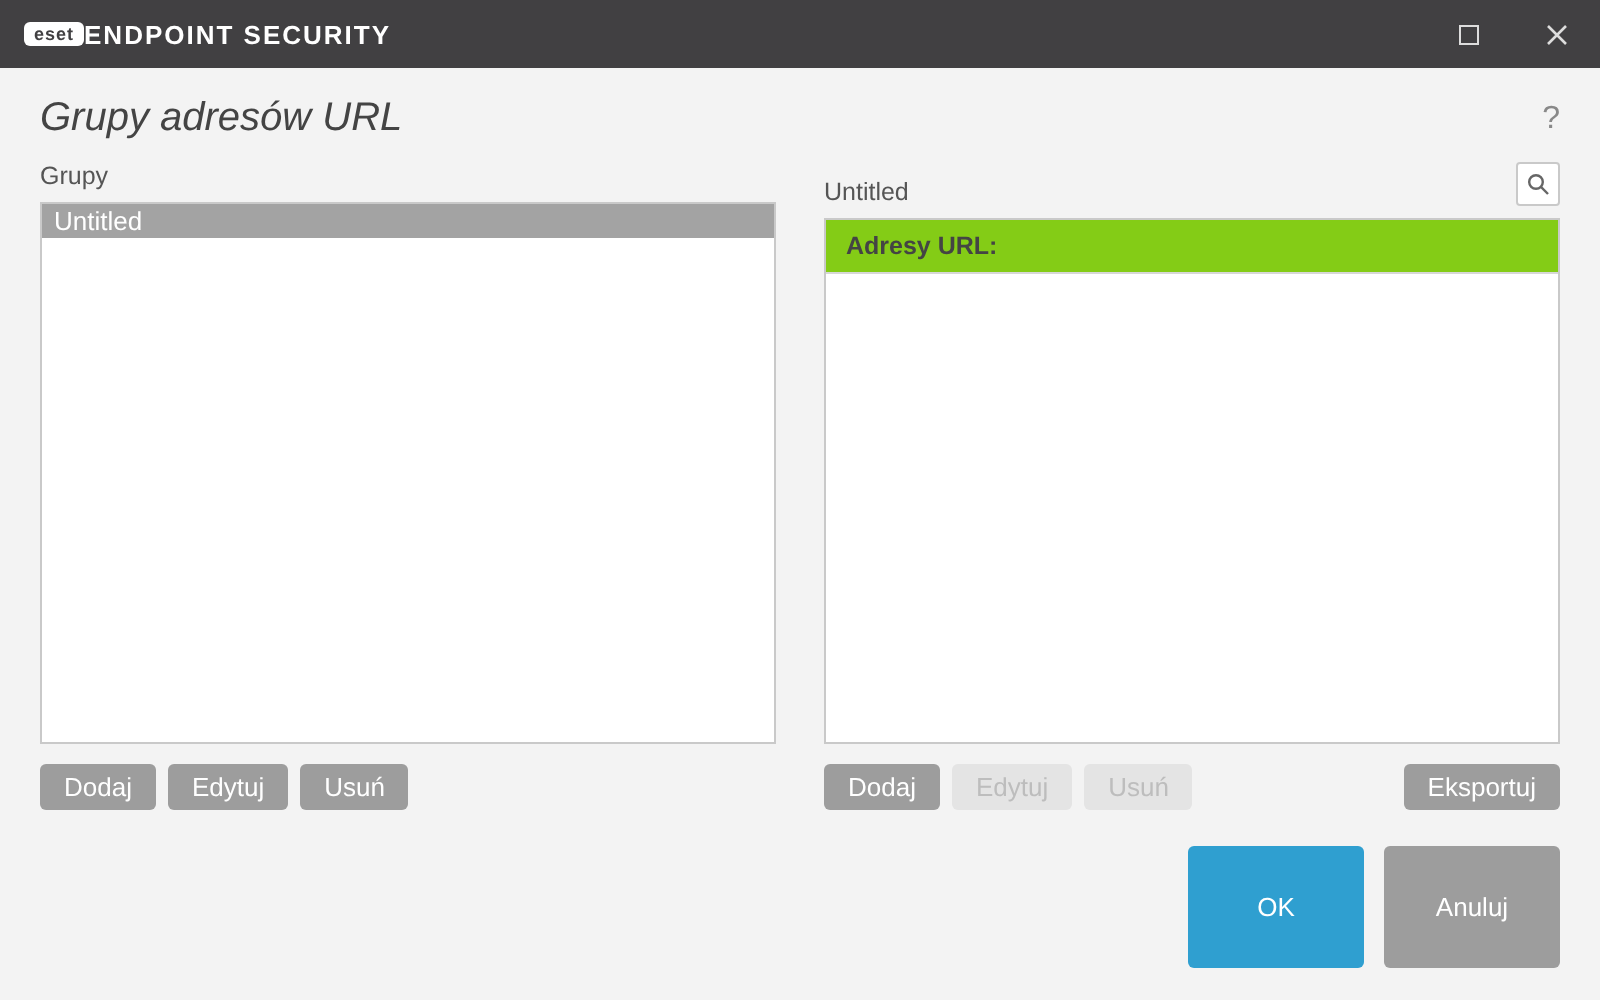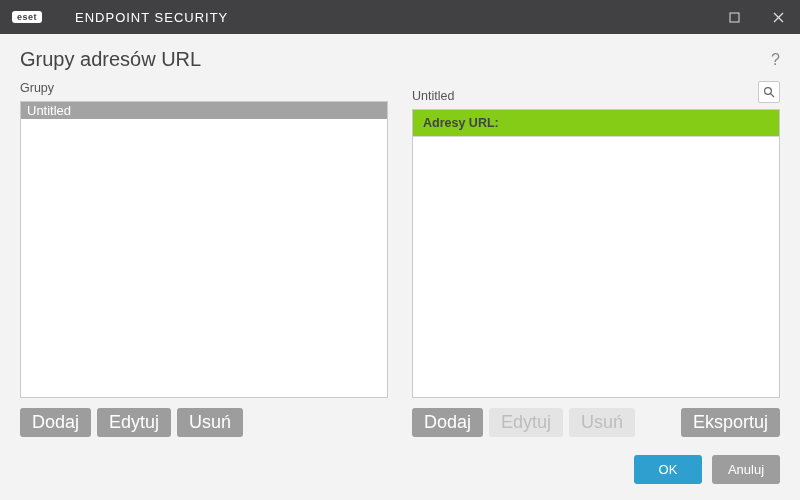--- a/index.html
+++ b/index.html
@@ -17,30 +17,30 @@
   .titlebar .brand { display: flex; align-items: center; gap: 0; }
   .brand-logo {
     background: #fff;
     color: #414042;
     font-size: 9px;
     font-weight: 700;
     padding: 1px 5px;
     border-radius: 3px;
     letter-spacing: 0.5px;
   }
-  .brand-text { font-size: 13px; font-weight: 400; letter-spacing: 1px; margin-left: 33px; }
+  .brand-text { font-size: 13px; font-weight: 700; letter-spacing: 1px; }
   .titlebar .win-controls { margin-left: auto; display: flex; }
   .win-btn { width: 44px; height: 34px; display:flex; align-items:center; justify-content:center; color:#ddd; }
   .win-btn svg { width: 11px; height: 11px; }
 
   .header-row {
     display: flex; align-items: center;
     padding: 14px 20px 6px 20px;
   }
-  .page-title { font-size: 20px; color: #444; font-weight: 400; }
+  .page-title { font-size: 20px; color: #444; font-weight: 400; font-style: italic; }
   .help-icon { margin-left: auto; color: #888; font-size: 16px; }
 
   .content {
     flex: 1;
     display: flex;
     gap: 24px;
     padding: 4px 20px 0 20px;
     min-height: 0;
   }
   .col { flex: 1; display: flex; flex-direction: column; min-height: 0; }
@@ -88,32 +88,32 @@
   .table-body { flex:1; overflow:auto; }
   .table-row { padding: 5px 10px; color:#555; }
 
   .btn-row { display:flex; gap:6px; margin-top:10px; }
   .btn-row .spacer { flex:1; }
   .btn {
     background: #9d9d9d;
     color: #fff;
     border: none;
     border-radius: 3px;
-    font-size: 18px;
+    font-size: 13px;
     padding: 4px 12px;
     cursor: pointer;
     font-family: inherit;
   }
   .btn.disabled { background: #e4e4e4; color:#bdbdbd; cursor: default; }
 
   .footer {
     display:flex; justify-content:flex-end; gap:10px;
     padding: 18px 20px 16px 20px;
   }
-  .footer .btn { padding: 7px 0; width: 68px; font-size: 13px; }
+  .footer .btn { padding: 23px 0; width: 88px; font-size: 13px; }
   .btn.primary { background: #2f9fd0; }
 </style>
 </head>
 <body>
 
 <div class="titlebar">
   <div class="brand">
     <span class="brand-logo">eset</span>
     <span class="brand-text">ENDPOINT SECURITY</span>
   </div>

